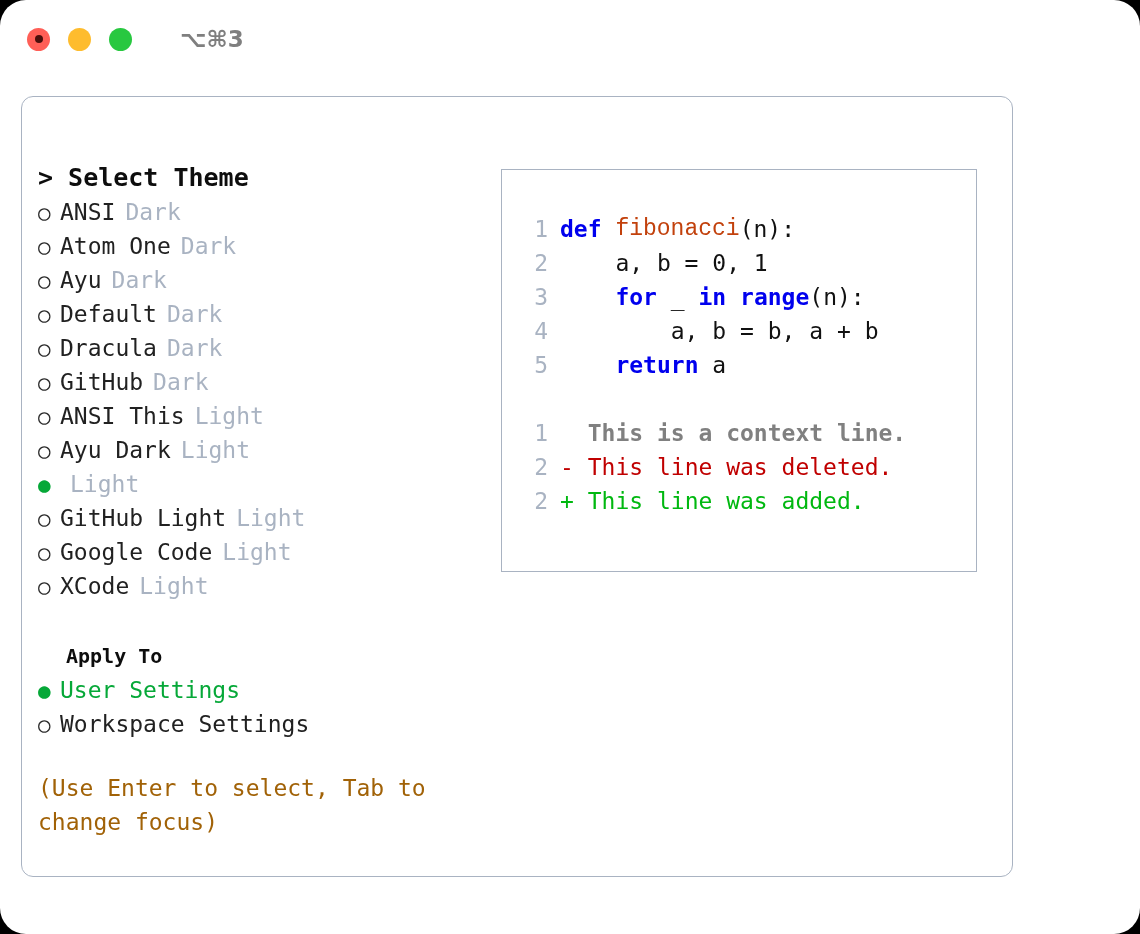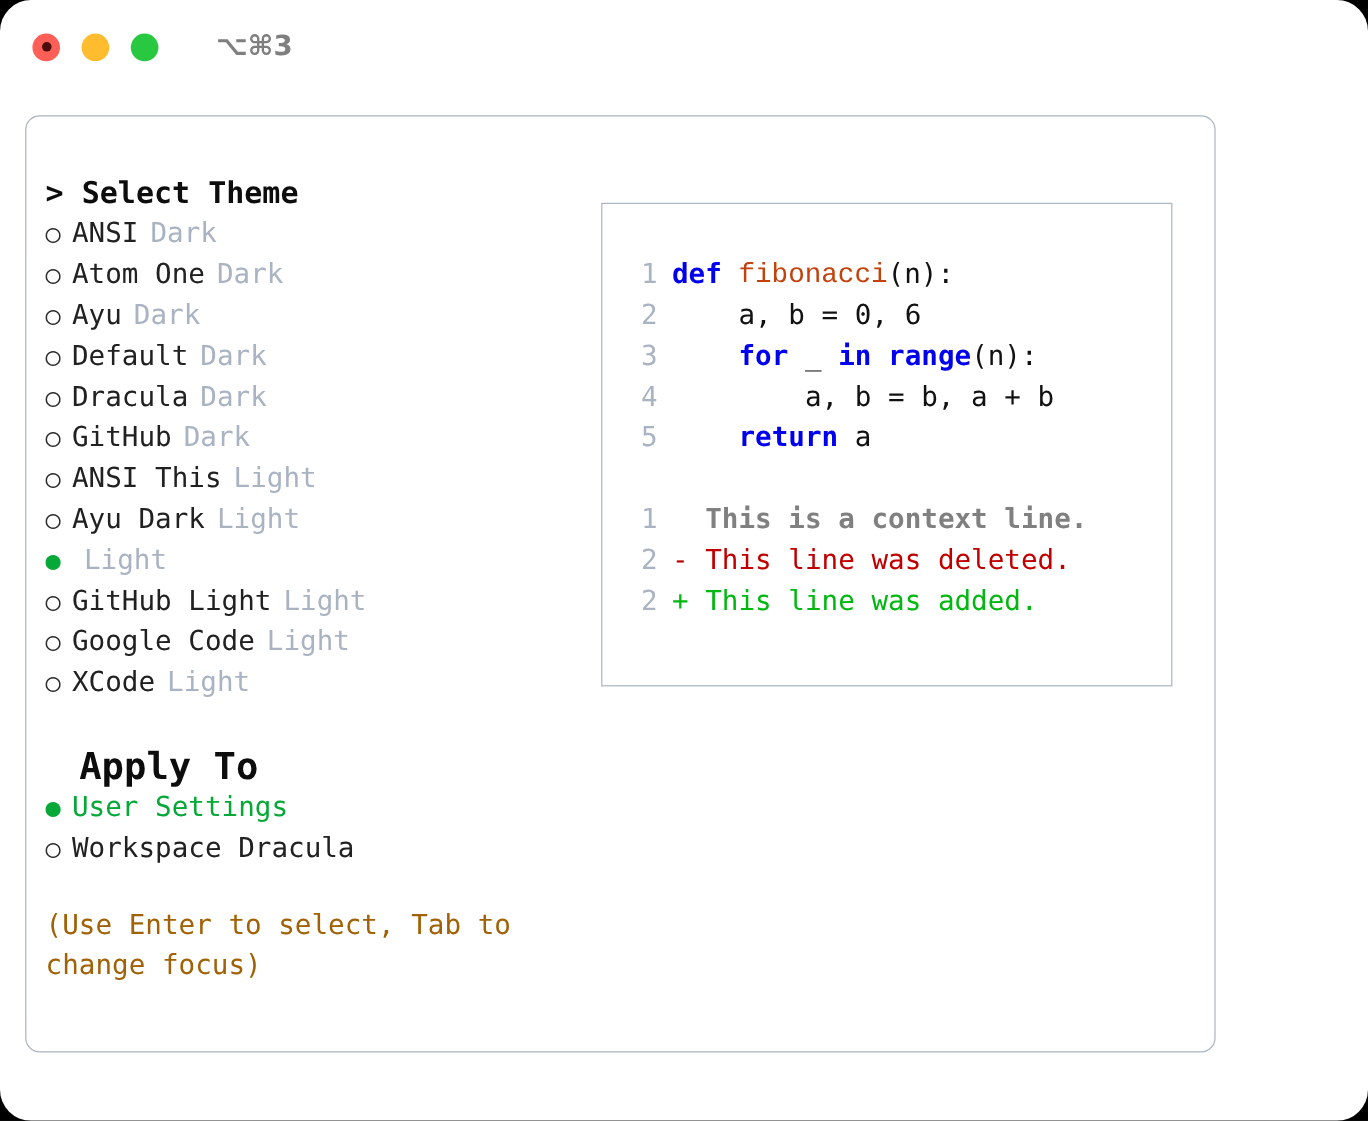--- a/index.html
+++ b/index.html
@@ -84,21 +84,21 @@
     position: absolute;
     left: 0; top: 0;
     width: 100%;
     height: 100%;
   }
 
   
   .left-col {
     position: absolute;
     left: 16px;
-    top: 47px;
+    top: 64px;
     width: 450px;
   }
   .heading {
     font-size: 25px;
     font-weight: 700;
     color: #0d0d0d;
     line-height: 34px;
     white-space: pre;
   }
   .theme-list { margin-top: 0px; }
@@ -125,21 +125,21 @@
   }
   .row.selected .row-label { color: #06a838; }
   .row-tag {
     color: #a9b3c2;
     margin-left: 10px;
   }
 
   .section-gap { height: 36px; }
 
   .apply-heading {
-    font-size: 31px;
+    font-size: 20px;
     font-weight: 700;
     color: #0d0d0d;
     line-height: 34px;
     padding-left: 28px;
     white-space: pre;
   }
 
   .hint {
     margin-top: 30px;
     font-size: 23px;
@@ -236,32 +236,32 @@
             <div class="row"><span class="bullet">○</span><span class="row-label">Google Code</span><span class="row-tag">Light</span></div>
             <div class="row"><span class="bullet">○</span><span class="row-label">XCode</span><span class="row-tag">Light</span></div>
           </div>
 
         <div class="section-gap"></div>
 
         <div class="apply-heading">Apply To</div>
 
         <div class="apply-list" id="apply-list">
             <div class="row selected"><span class="bullet sel">●</span><span class="row-label">User Settings</span></div>
-            <div class="row"><span class="bullet">○</span><span class="row-label">Workspace Dracula</span></div>
+            <div class="row"><span class="bullet">○</span><span class="row-label">Workspace Settings</span></div>
           </div>
 
         <div class="hint">(Use Enter to select, Tab to change focus)</div>
       </div>
 
       <div class="right-col">
 
         <div class="preview-box">
           <div class="code" id="preview-code">
               <div class="cline"><span class="lnum">1</span><span class="tok-kw">def </span><span class="tok-fn">fibonacci</span><span class="tok-plain">(n):</span></div>
-              <div class="cline"><span class="lnum">2</span><span class="tok-plain">    a, b = 0, 6</span></div>
+              <div class="cline"><span class="lnum">2</span><span class="tok-plain">    a, b = 0, 1</span></div>
               <div class="cline"><span class="lnum">3</span><span class="tok-plain">    </span><span class="tok-kw">for </span><span class="tok-plain">_ </span><span class="tok-kw">in </span><span class="tok-kw">range</span><span class="tok-plain">(n):</span></div>
               <div class="cline"><span class="lnum">4</span><span class="tok-plain">        a, b = b, a + b</span></div>
               <div class="cline"><span class="lnum">5</span><span class="tok-plain">    </span><span class="tok-kw">return </span><span class="tok-plain">a</span></div>
               <div class="blank-line"></div>
               <div class="cline"><span class="lnum">1</span><span class="tok-ctx">  </span><span class="tok-ctx">This is a context line.</span></div>
               <div class="cline"><span class="lnum">2</span><span class="tok-del">- </span><span class="tok-del">This line was deleted.</span></div>
               <div class="cline"><span class="lnum">2</span><span class="tok-add">+ </span><span class="tok-add">This line was added.</span></div>
             </div>
         </div>
       </div>

